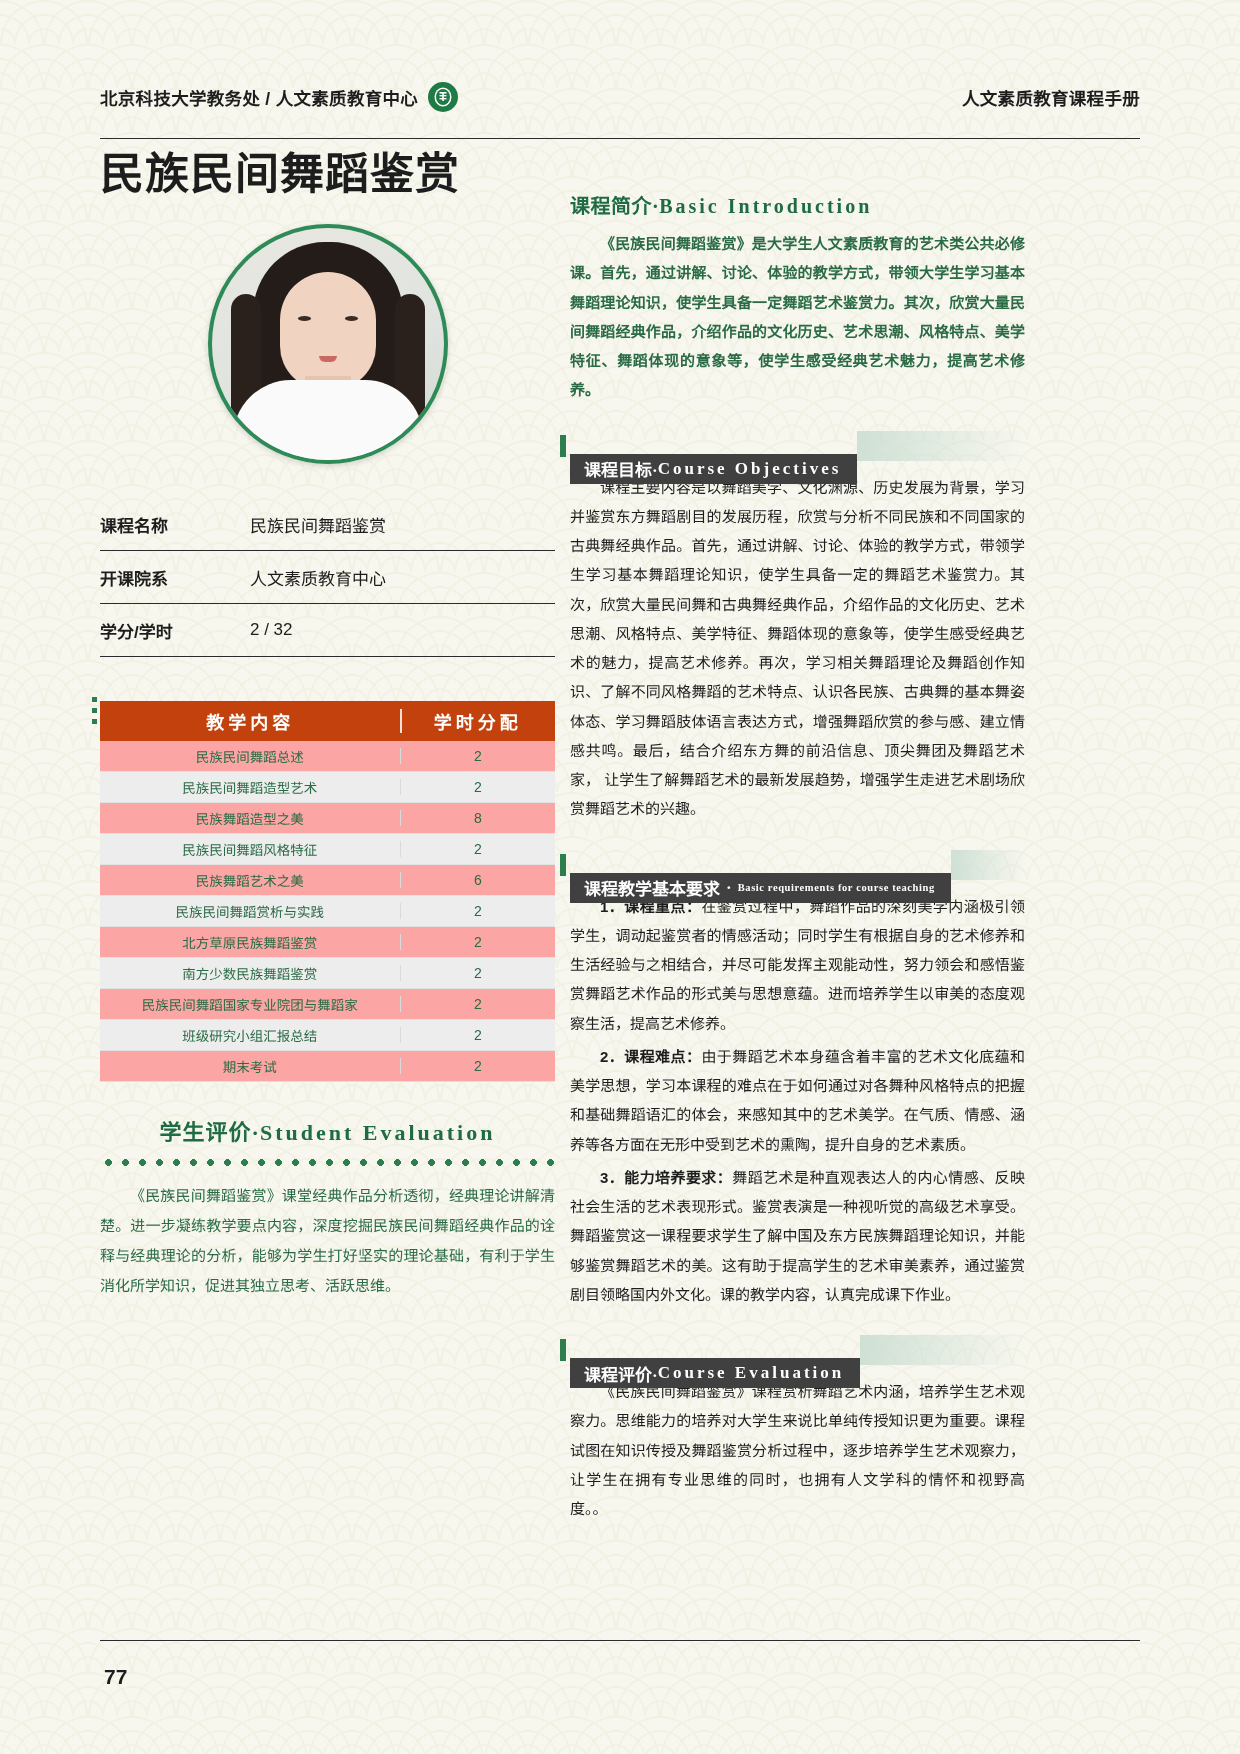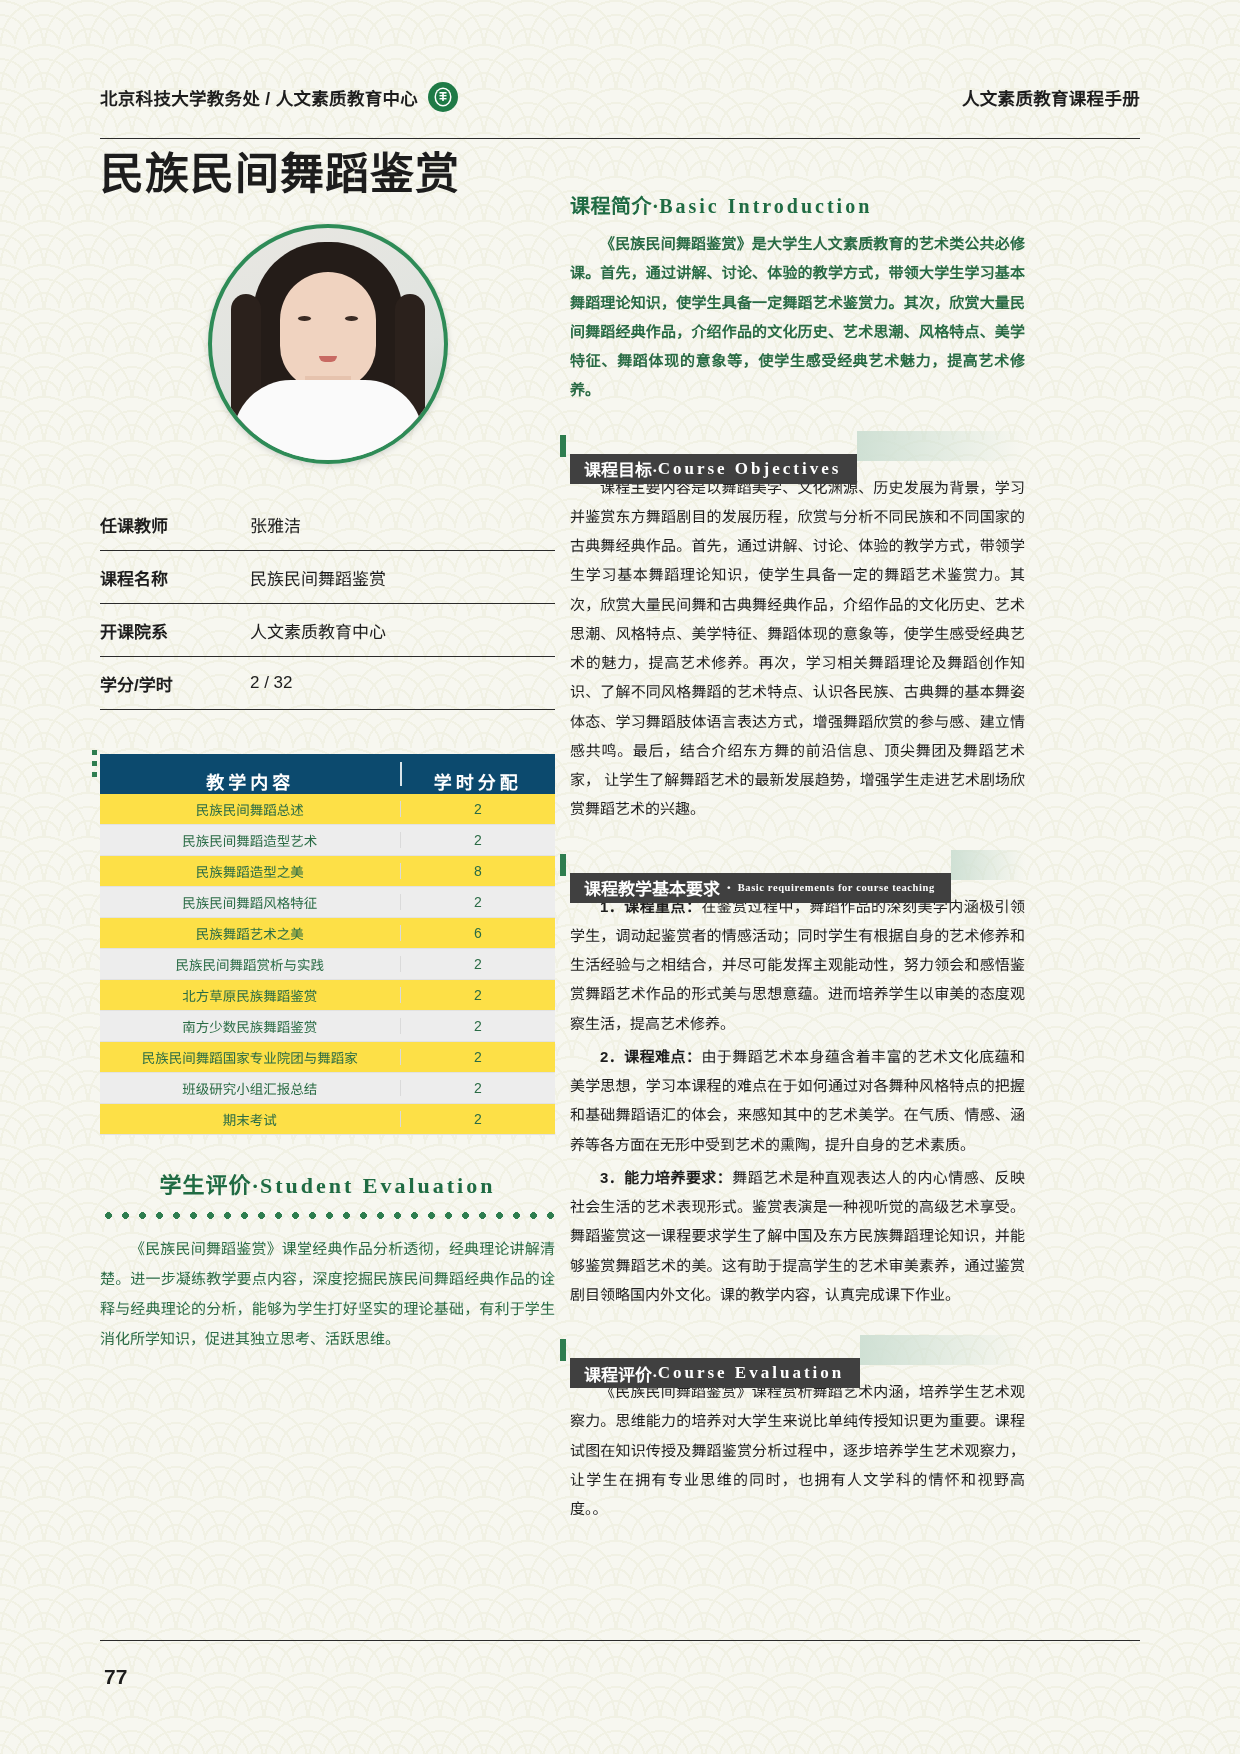--- a/index.html
+++ b/index.html
@@ -102,32 +102,32 @@
   }
   .info-row:first-child{border-top:none;}
   .info-label{width:150px;font-size:17px;font-weight:600;color:#1d1d1d;}
   .info-value{font-size:17px;color:#1d1d1d;}
 
   
   .hours-table{margin-top:44px;position:relative;width:100%;}
   .corner-dots{position:absolute;left:-8px;top:-4px;width:12px;height:44px;}
   .corner-dots span{display:block;width:5px;height:5px;background:#2e7d4f;margin-bottom:6px;}
   .ht-head{
-    display:flex;background:#0c4a6e;color:#fff;height:40px;align-items:flex-end;
+    display:flex;background:#c2410c;color:#fff;height:40px;align-items:center;
     position:relative;
   }
   .ht-head .c1,.ht-head .c2{
     font-size:18px;font-weight:700;letter-spacing:4px;text-align:center;
   }
   .ht-head .c1{flex:1 1 66%;}
   .ht-head .c2{flex:1 1 34%;}
   .ht-head .sep{
     position:absolute;left:66%;top:8px;bottom:8px;width:2px;background:#fff;opacity:.85;
   }
-  .ht-row{display:flex;height:30px;align-items:center;background:#fde047;border-bottom:1px solid #e2e2e2;}
+  .ht-row{display:flex;height:30px;align-items:center;background:#fca5a5;border-bottom:1px solid #e2e2e2;}
   .ht-row:nth-child(even){background:#ededed;}
   .ht-row .c1{flex:1 1 66%;text-align:center;font-size:13.5px;color:#2a6b45;}
   .ht-row .c2{flex:1 1 34%;text-align:center;font-size:14px;color:#2a6b45;border-left:1px solid #dadada;}
 
   
   .eval-block{margin-top:32px;}
   .eval-title{
     text-align:center;font-size:22px;font-weight:700;color:#1f6b43;
     letter-spacing:1px;font-family:"Liberation Serif","DejaVu Serif",serif;
   }
@@ -217,24 +217,20 @@
         <div class="eye l"></div>
         <div class="eye r"></div>
         <div class="mouth"></div>
         <div class="neck"></div>
         <div class="body"></div>
       </div>
     </div>
 
     <div class="info-table">
       <div class="info-row">
-        <div class="info-label">任课教师</div>
-        <div class="info-value">张雅洁</div>
-      </div>
-      <div class="info-row">
         <div class="info-label">课程名称</div>
         <div class="info-value">民族民间舞蹈鉴赏</div>
       </div>
       <div class="info-row">
         <div class="info-label">开课院系</div>
         <div class="info-value">人文素质教育中心</div>
       </div>
       <div class="info-row">
         <div class="info-label">学分/学时</div>
         <div class="info-value">2 / 32</div>

